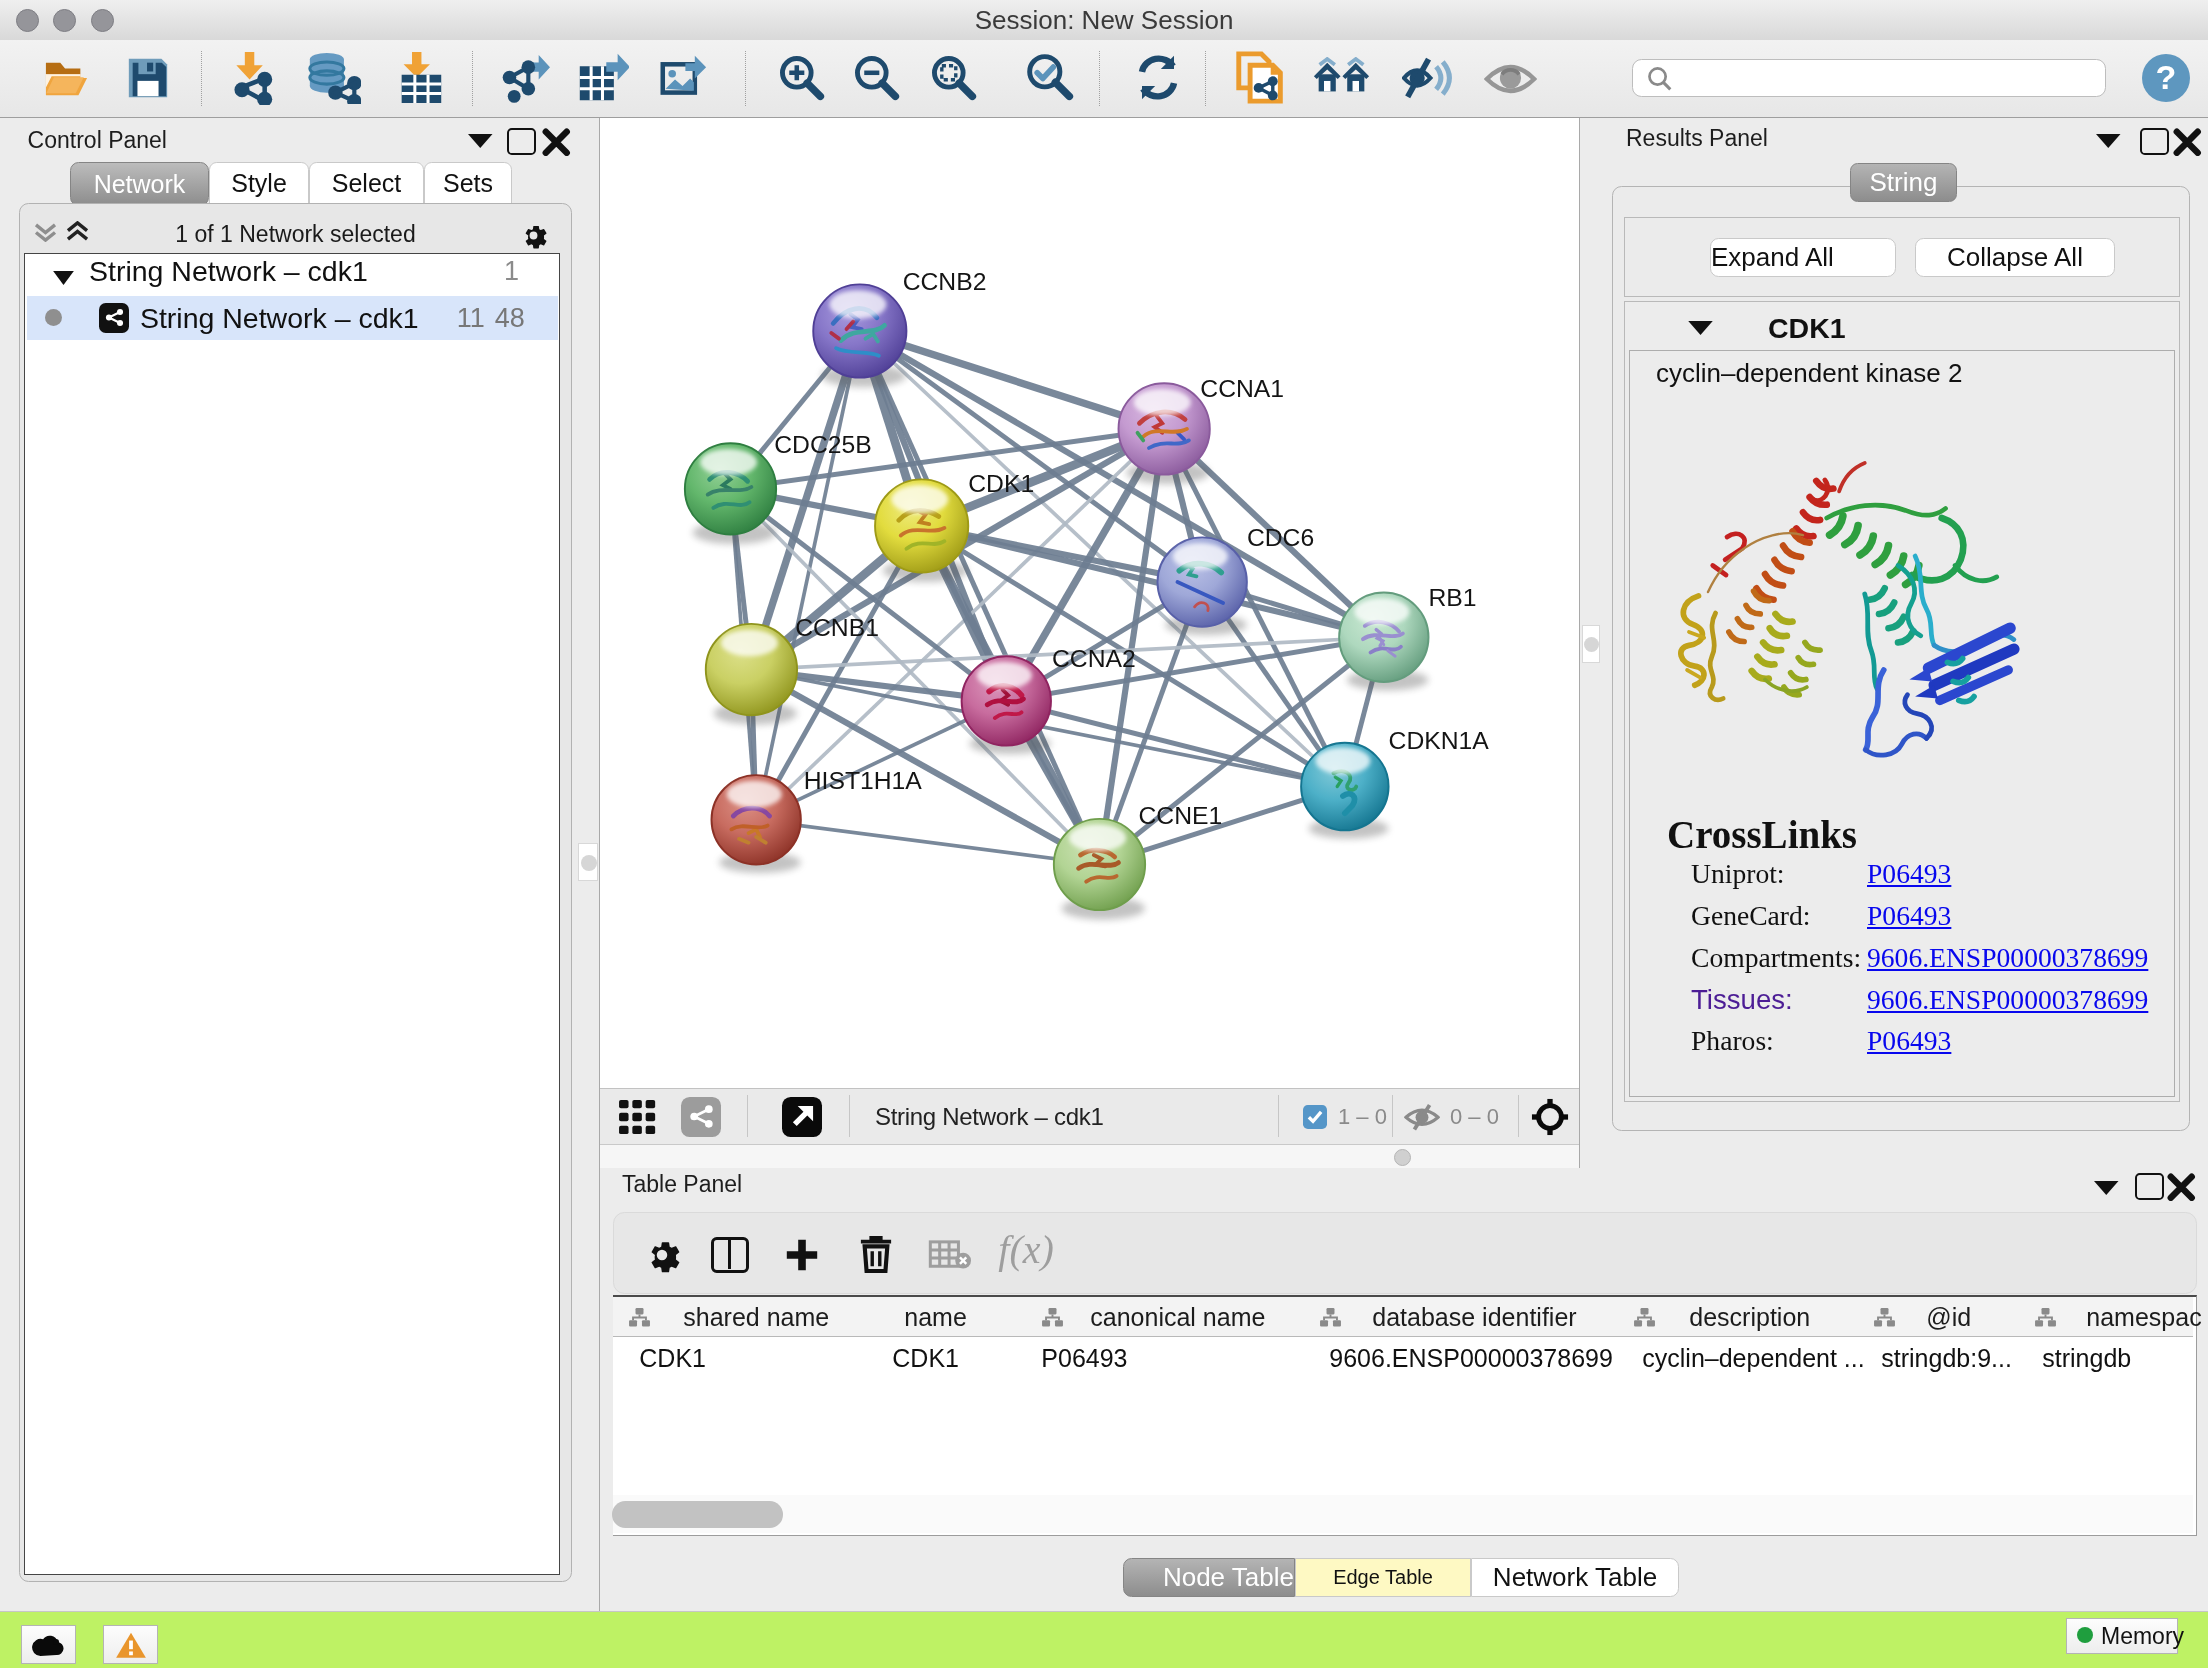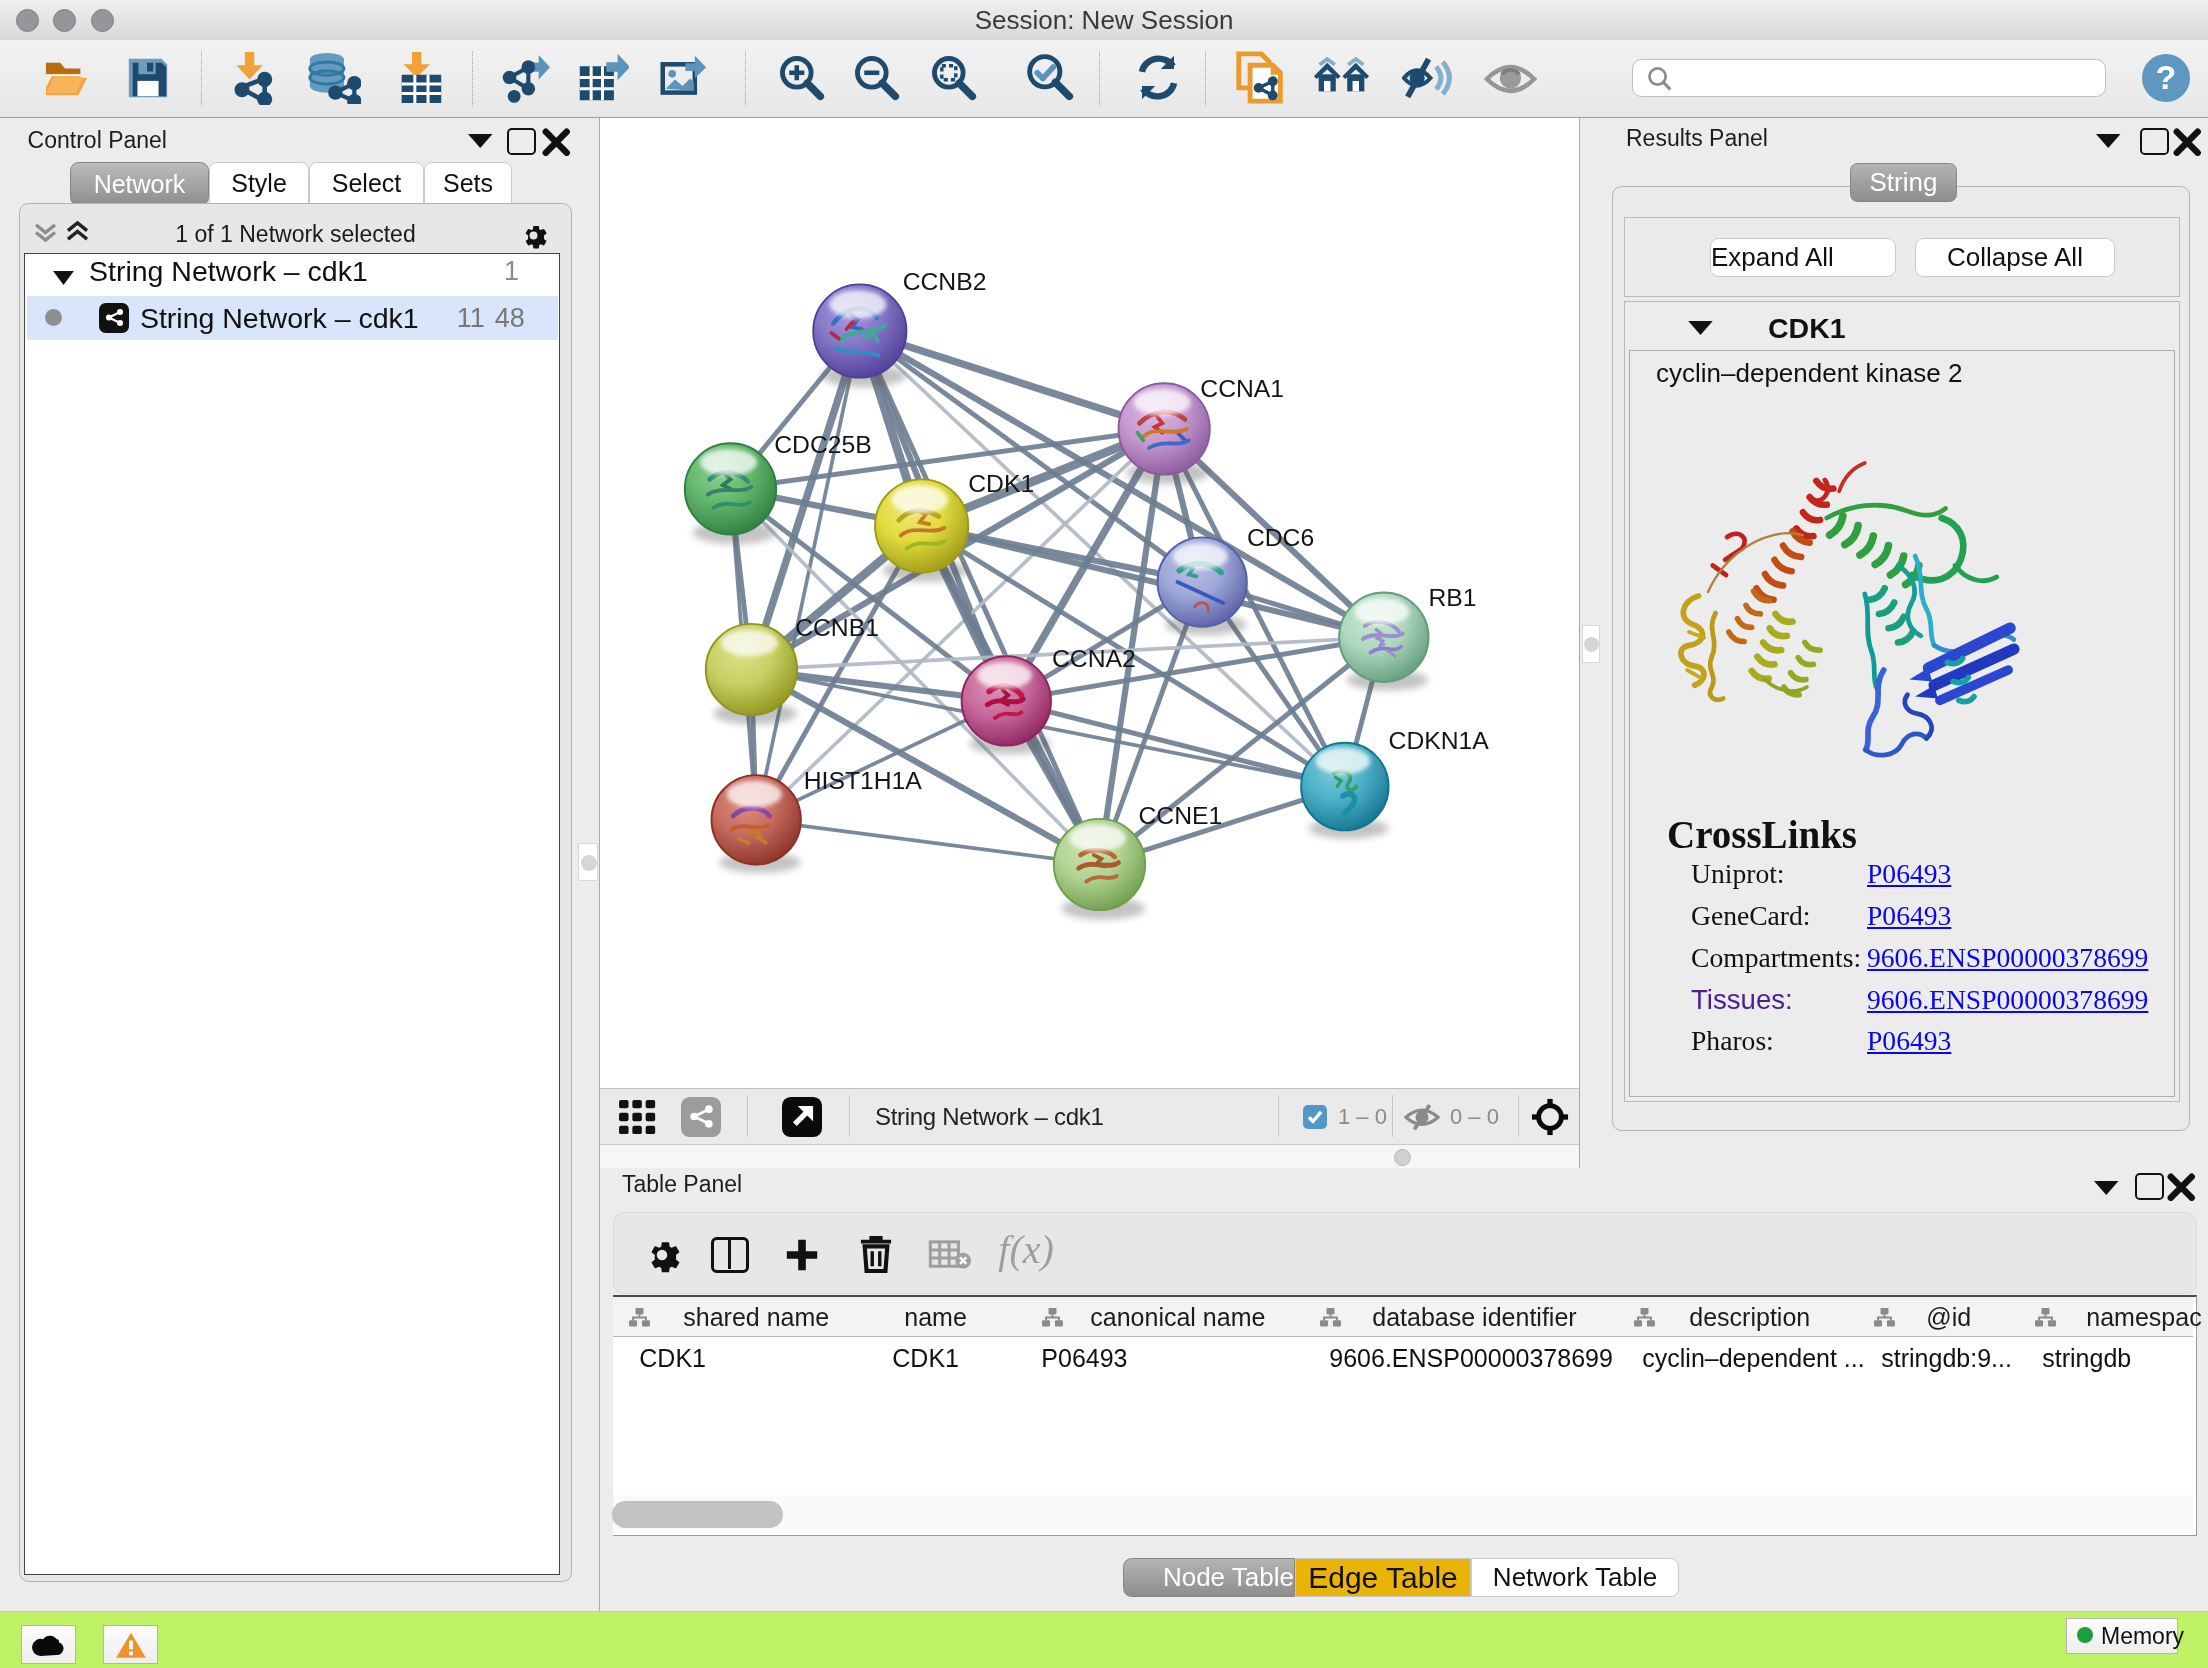--- a/index.html
+++ b/index.html
@@ -768,21 +768,21 @@
           <div class="abs" style="left:1029px;top:6.7px;font-size:25px;color:#111;">cyclin–dependent ...</div>
           <div class="abs" style="left:1268px;top:6.7px;font-size:25px;color:#111;">stringdb:9...</div>
           <div class="abs" style="left:1429px;top:6.7px;font-size:25px;color:#111;">stringdb</div>
         </div>
     <div class="abs" style="left:0;top:198px;width:1580px;height:38px;background:#fafafa;">
       <div class="abs" style="left:-1px;top:5.7px;width:171px;height:27px;border-radius:13.3px;background:#c2c2c2;"></div>
     </div>
   </div>
 
   <div class="abs" style="left:523px;top:390px;width:172px;height:39px;border-radius:8.6px 0 0 8.6px;background:linear-gradient(#b4b4b4,#8d8d8d);border:1px solid #858585;box-sizing:border-box;text-align:right;font-size:26px;line-height:37px;color:#fff;">Node Table</div>
-  <div class="abs" style="left:695px;top:390px;width:176px;height:39px;background:#eab308;border:1px solid #c9c9c9;box-sizing:border-box;text-align:center;font-size:30px;line-height:37px;color:#111;">Edge Table</div>
+  <div class="abs" style="left:695px;top:390px;width:176px;height:39px;background:#fef9c3;border:1px solid #c9c9c9;box-sizing:border-box;text-align:center;font-size:20px;line-height:37px;color:#111;">Edge Table</div>
   <div class="abs" style="left:871px;top:390px;width:208px;height:39px;border-radius:0 8.6px 8.6px 0;background:#fff;border:1px solid #c9c9c9;box-sizing:border-box;text-align:center;font-size:26px;line-height:37px;color:#111;">Network Table</div>
 
 </div>
 
 <div class="abs" style="left:578px;top:843px;width:20px;height:38px;background:#fff;border:1px solid #d8d8d8;box-sizing:border-box;z-index:5;">
   <div class="abs" style="left:1.9px;top:10.5px;width:16px;height:16px;border-radius:50%;background:#d6d6d6;"></div>
 </div>
 <div class="abs" style="left:1582px;top:625px;width:18px;height:38px;background:#fff;border:1px solid #d8d8d8;box-sizing:border-box;z-index:5;">
   <div class="abs" style="left:1px;top:10.5px;width:15px;height:15px;border-radius:50%;background:#d6d6d6;"></div>
 </div>

